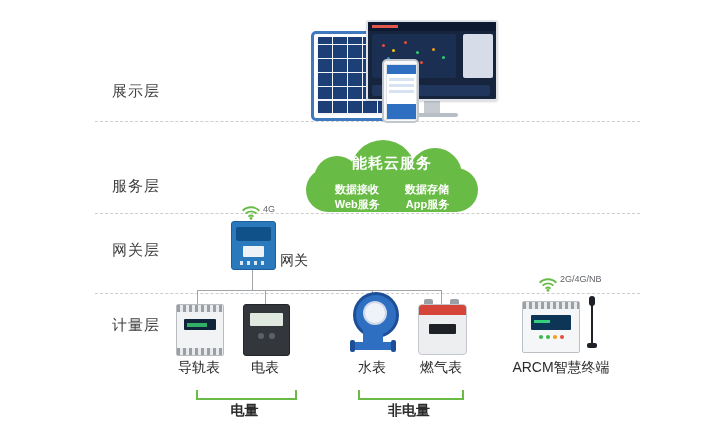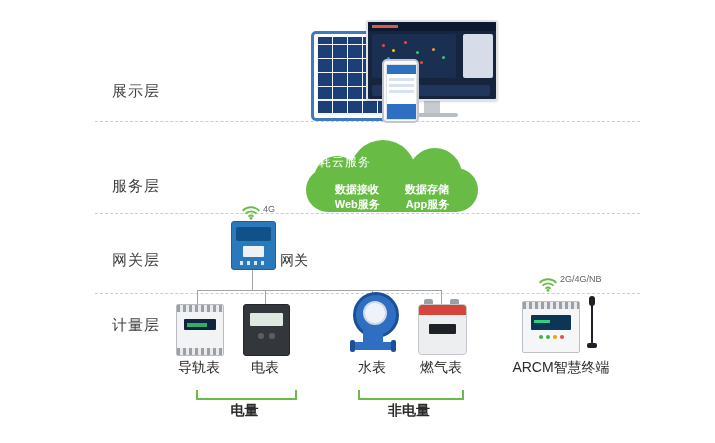--- a/index.html
+++ b/index.html
@@ -33,21 +33,21 @@
   .p-mid{position:absolute;left:2px;top:13px;width:calc(100% - 4px);height:3px;background:#d7e3f2;box-shadow:0 6px 0 #d7e3f2,0 12px 0 #d7e3f2;}
   .p-ft{position:absolute;left:0;bottom:0;width:100%;height:15px;background:#2e6fc1;}
 
   
   .cloud{position:absolute;left:306px;top:140px;width:172px;height:76px;z-index:1;}
   .cloud .puff{position:absolute;background:var(--cloud-green,#68bb44);border-radius:50%;}
   .puff.p1{left:8px;top:16px;width:46px;height:46px;}
   .puff.p2{left:44px;top:0;width:66px;height:66px;}
   .puff.p3{left:102px;top:8px;width:54px;height:54px;}
   .cloud .cloud-base{position:absolute;left:0;top:28px;width:172px;height:44px;background:var(--cloud-green,#68bb44);border-radius:22px;}
-  .cloud-title{position:absolute;left:0;top:14px;width:100%;color:#fff;font-size:12px;font-weight:normal;z-index:2;letter-spacing:1px;}
+  .cloud-title{position:absolute;left:0;top:14px;width:100%;text-align:center;color:#fff;font-size:15px;font-weight:bold;z-index:2;letter-spacing:1px;}
   .cloud-row{position:absolute;left:0;width:100%;display:flex;justify-content:center;gap:26px;color:#fff;font-size:11px;font-weight:bold;z-index:2;}
   .cloud-row.r1{top:42px;}
   .cloud-row.r2{top:57px;text-align:center;}
 
   
   .wifi{position:absolute;z-index:2;}
   .sig-label{position:absolute;font-size:9px;color:#5f6368;z-index:2;}
   .gateway-device{position:absolute;left:231px;top:221px;width:43px;height:47px;background:var(--gateway-blue,#2a79bd);border:1px solid #1d5f9a;border-radius:3px;z-index:2;}
   .gw-top{position:absolute;left:4px;top:5px;right:4px;height:14px;background:#10518a;border-radius:2px;}
   .gw-tag{position:absolute;left:11px;top:24px;width:21px;height:11px;background:#eef2f6;border-radius:1px;}
@@ -111,21 +111,21 @@
 <body>
 
 <div class="canvas">
 
   <div class="sep" style="top:121px"></div>
   <div class="sep" style="top:213px"></div>
   <div class="sep" style="top:293px"></div>
 
   <div class="layer-label" style="top:82px">展示层</div>
   <div class="layer-label" style="top:177px">服务层</div>
-  <div class="layer-label" style="top:251px">网关层</div>
+  <div class="layer-label" style="top:241px">网关层</div>
   <div class="layer-label" style="top:316px">计量层</div>
 
   <div class="tablet">
     <div class="grid"></div>
   </div>
   <div class="monitor">
     <div class="screen">
       <div class="m-topbar"></div>
       <div class="m-map"></div>
       <div class="m-dots"></div>

